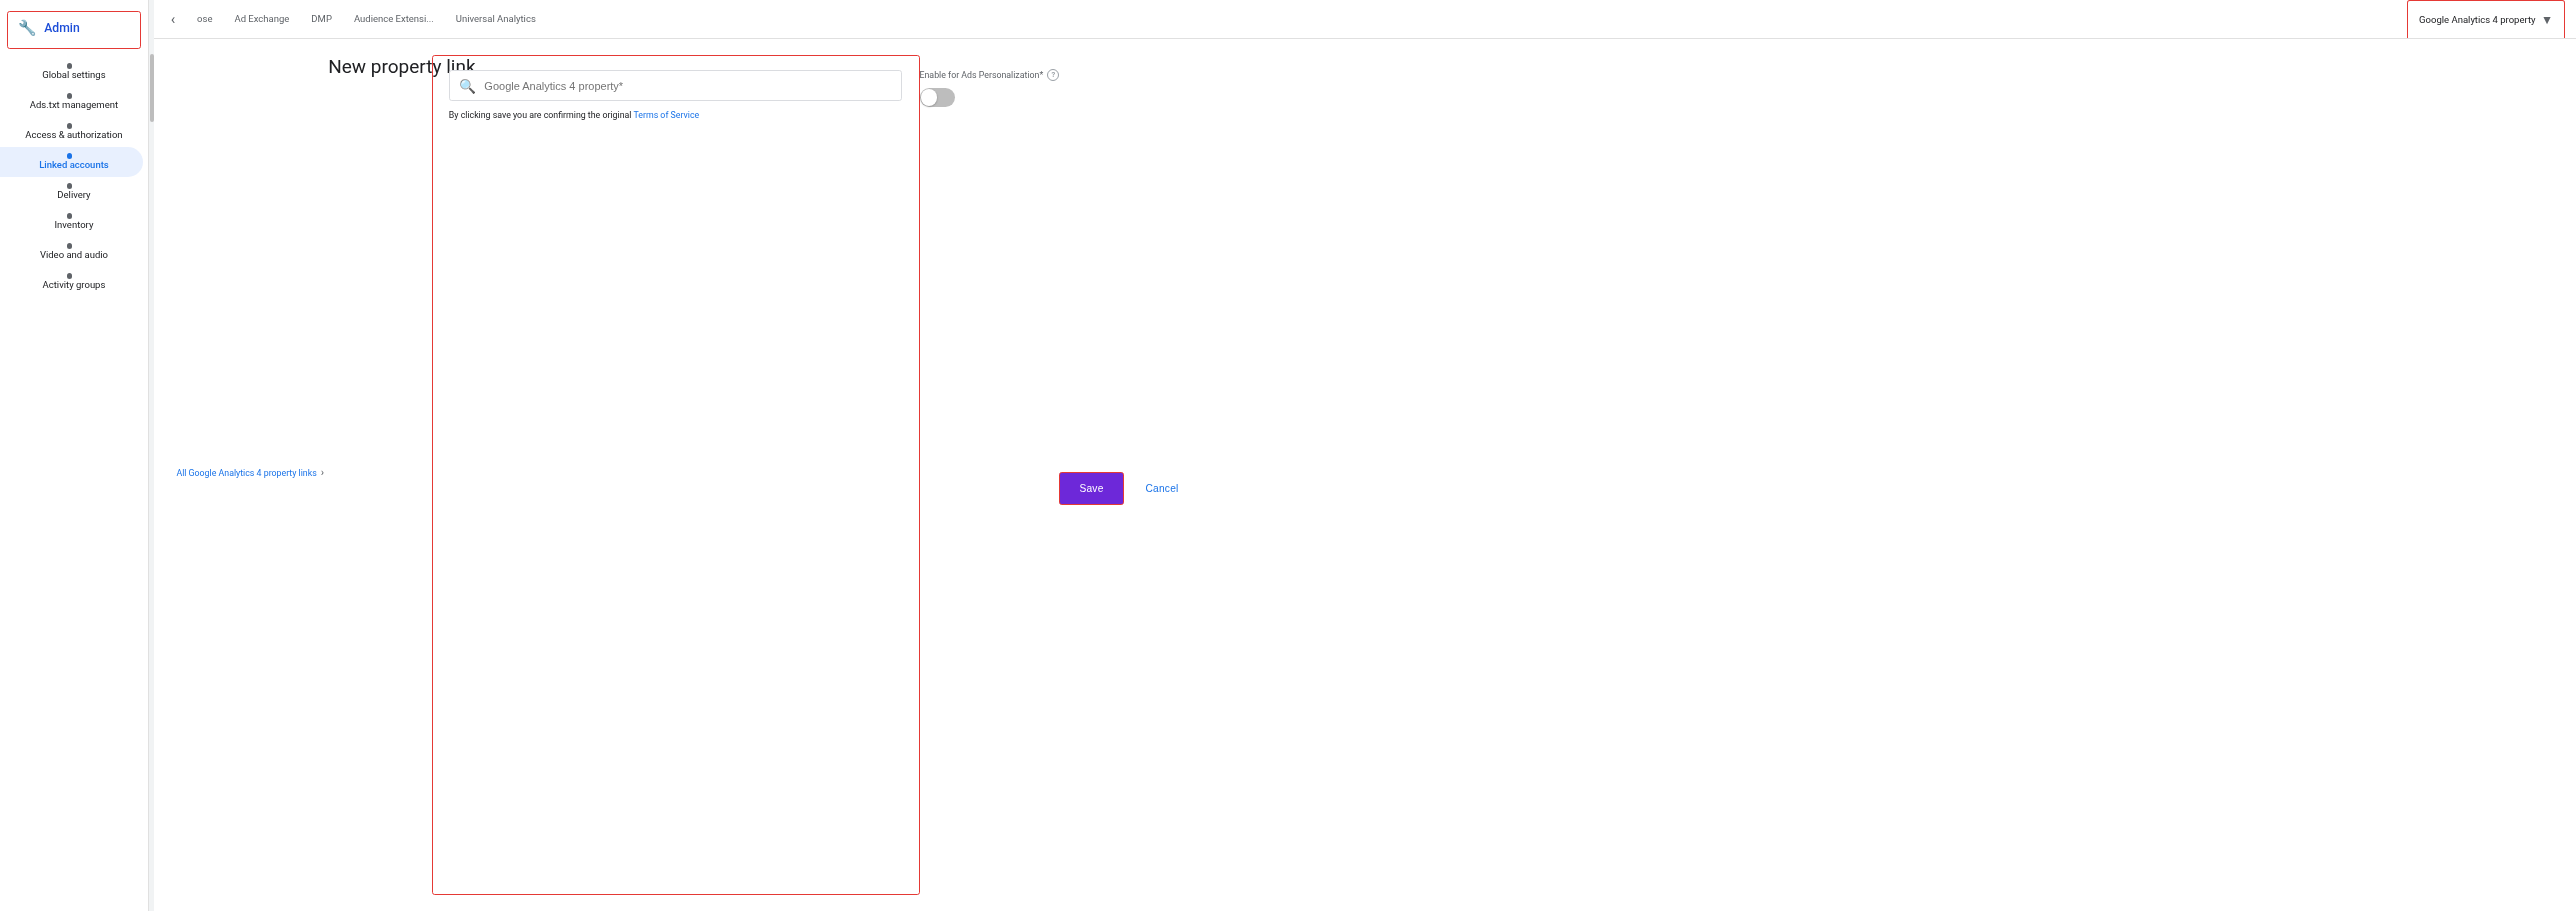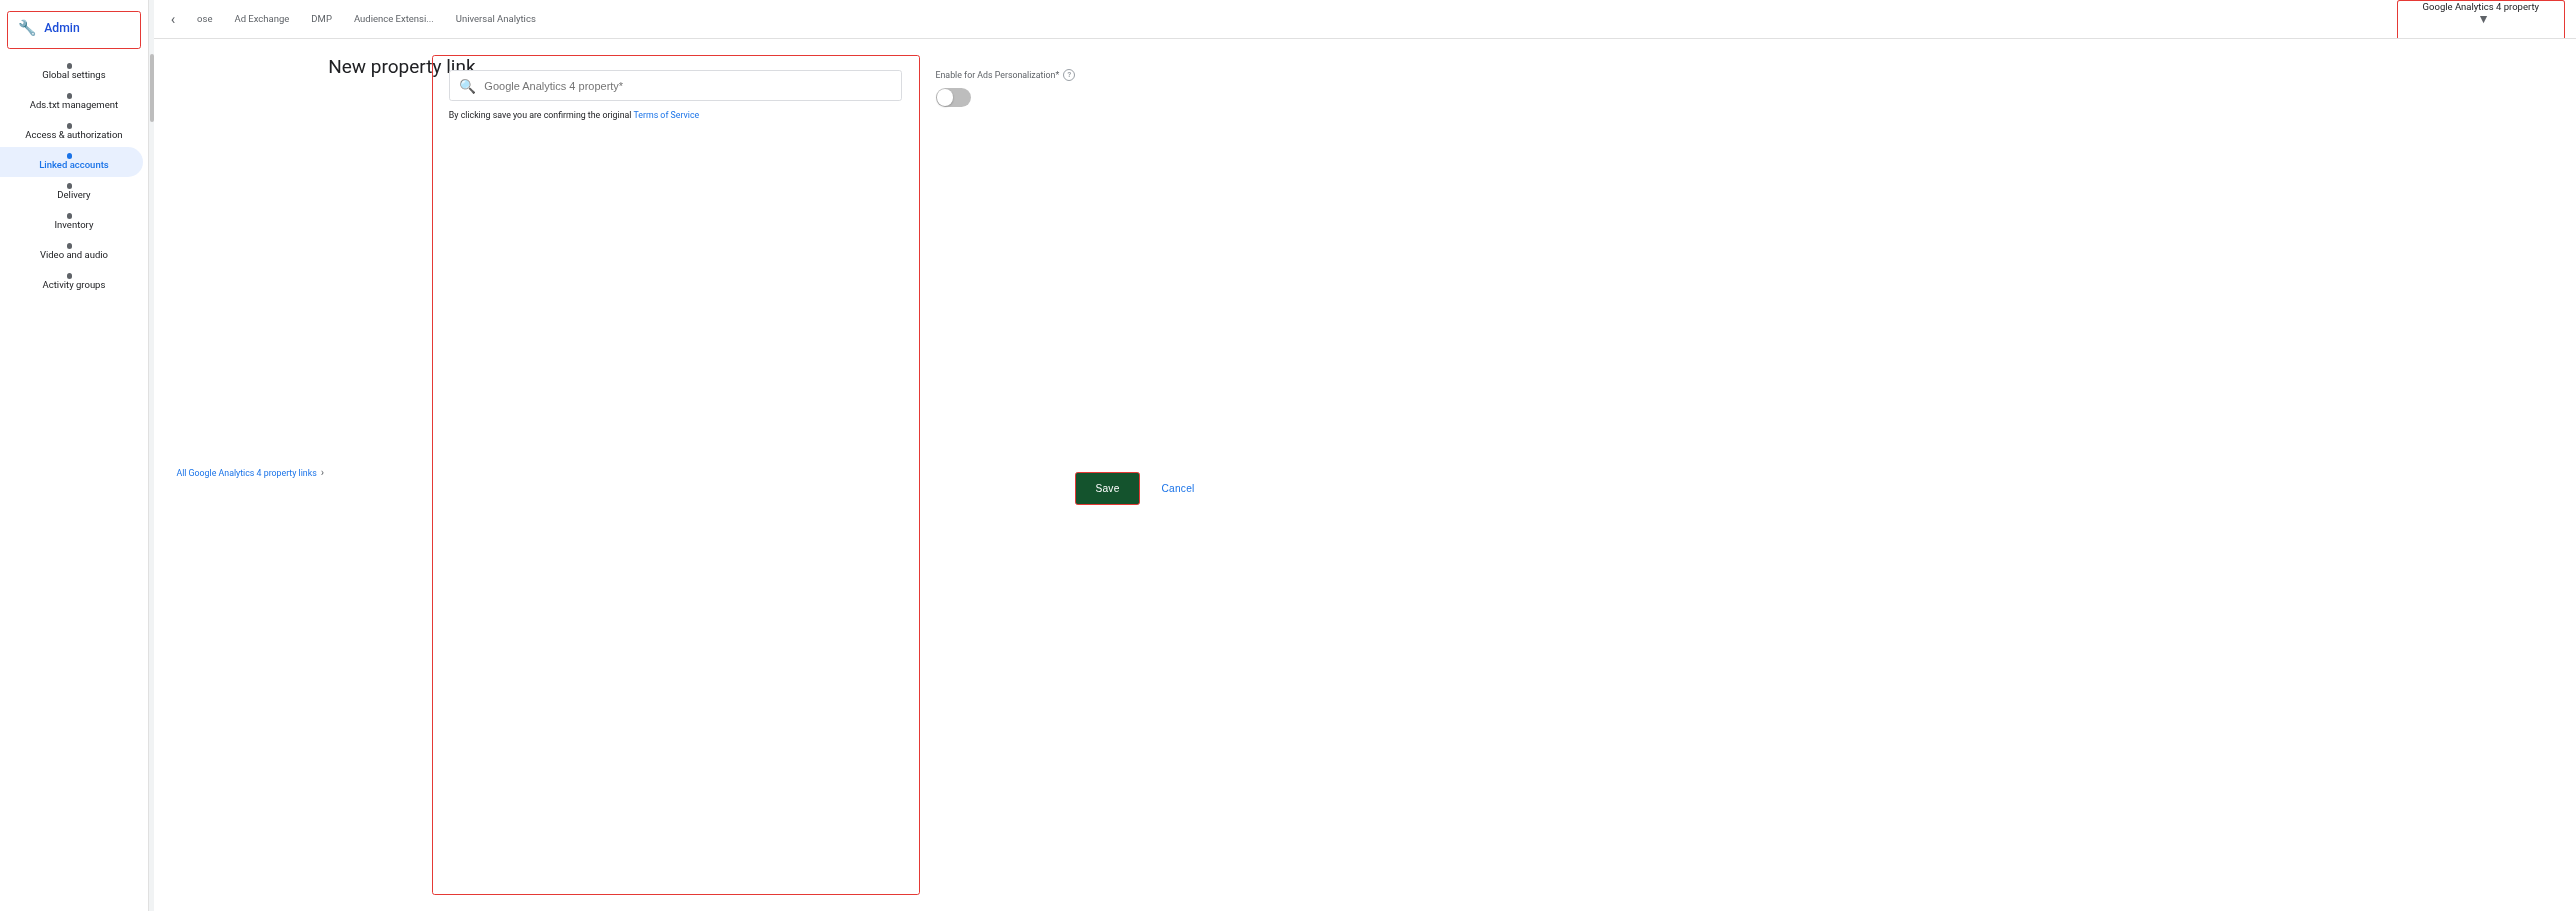--- a/index.html
+++ b/index.html
@@ -129,32 +129,31 @@
       color: #5f6368;
       cursor: pointer;
       white-space: nowrap;
       border-bottom: 2px solid transparent;
       position: relative;
     }
 
     .nav-tab-dropdown {
       display: flex;
       align-items: center;
-      padding: 0 25px;
+      padding: 0 11px;
       height: 38px;
       font-size: 9.5px;
       color: #202124;
       cursor: pointer;
       border: 1.7px solid #e53935;
       border-bottom: none;
       border-top-left-radius: 2.7px;
       border-top-right-radius: 2.7px;
       background: #fff;
       font-weight: 400;
-      flex-direction: column;
     }
 
     .nav-tab-dropdown .chevron {
       margin-left: 5.4px;
       font-size: 12.2px;
       color: #5f6368;
     }
 
     
     .content {
@@ -241,21 +240,20 @@
 
     .tos-link {
       color: #1a73e8;
       cursor: pointer;
       text-decoration: none;
     }
 
     
     .toggle-section {
       margin-top: 13.6px;
-      margin-left: 16px;
     }
 
     .toggle-label {
       font-size: 8.8px;
       color: #5f6368;
       margin-bottom: 6.8px;
       display: flex;
       align-items: center;
     }
 
@@ -304,21 +302,21 @@
 
     
     .action-buttons {
       display: flex;
       align-items: center;
       margin-top: 27px;
       gap: 11px;
     }
 
     .save-button {
-      background: #14532d;
+      background: #6d28d9;
       color: #fff;
       border: 1.7px solid #e53935;
       border-radius: 2.7px;
       padding: 10px 19px;
       font-size: 10.2px;
       font-weight: 500;
       cursor: pointer;
       letter-spacing: 0.02em;
     }
 

